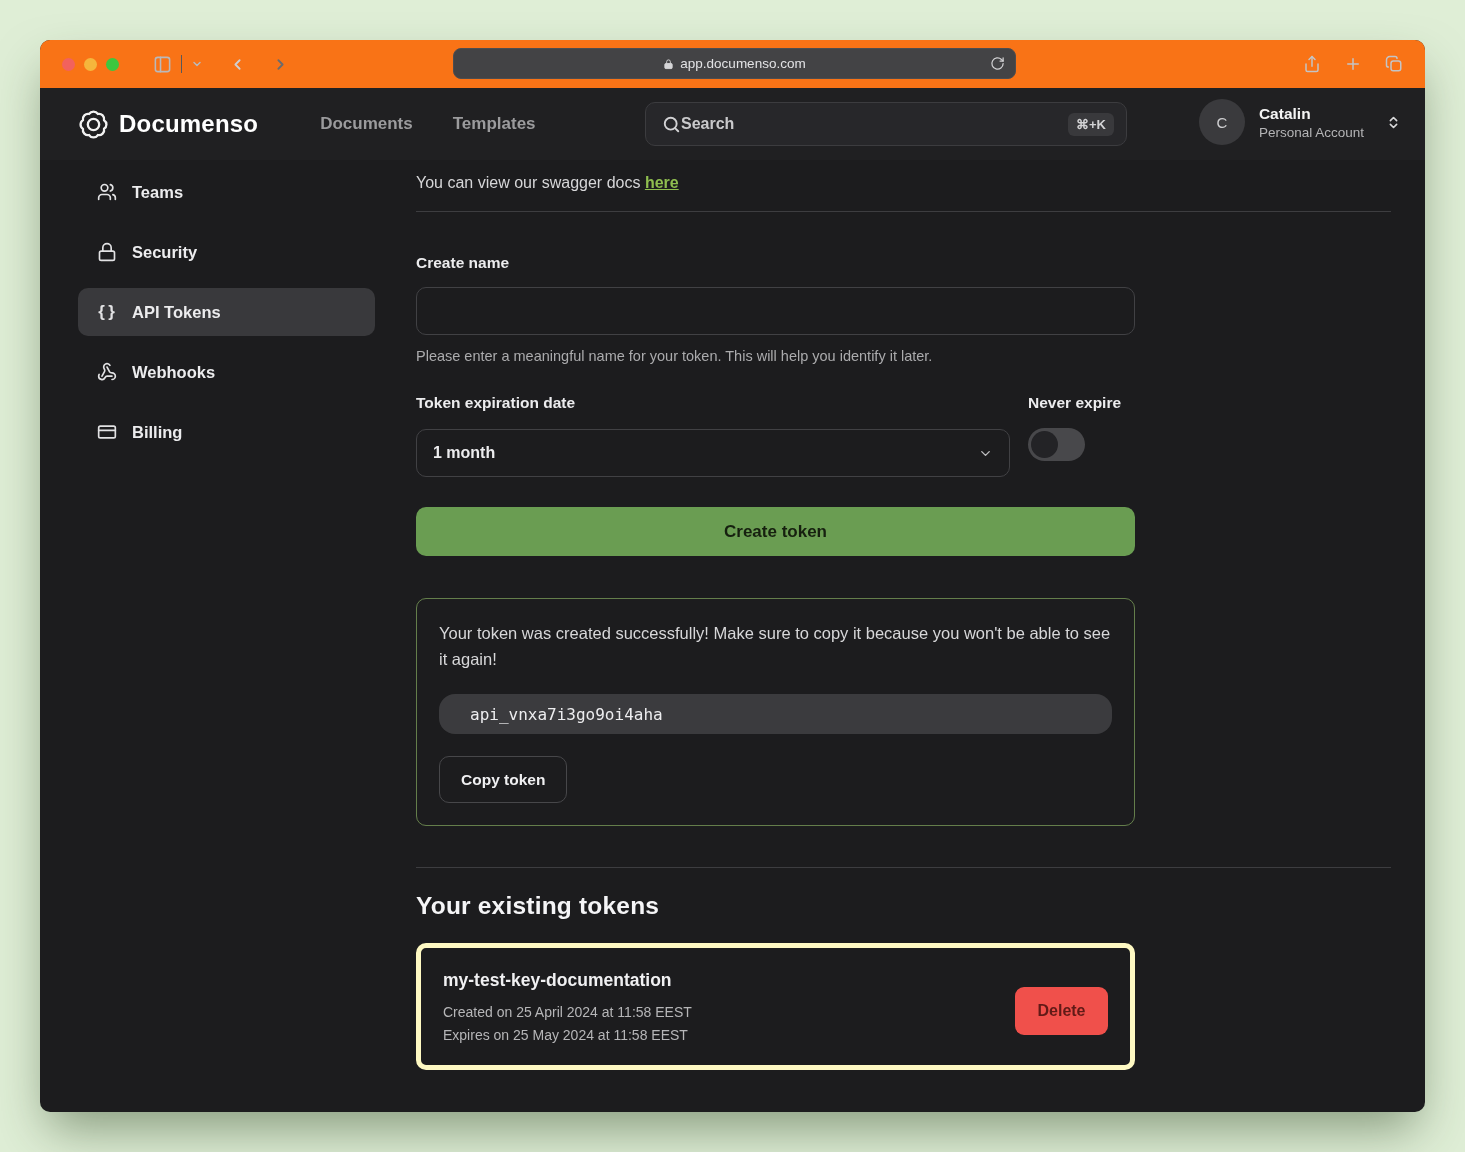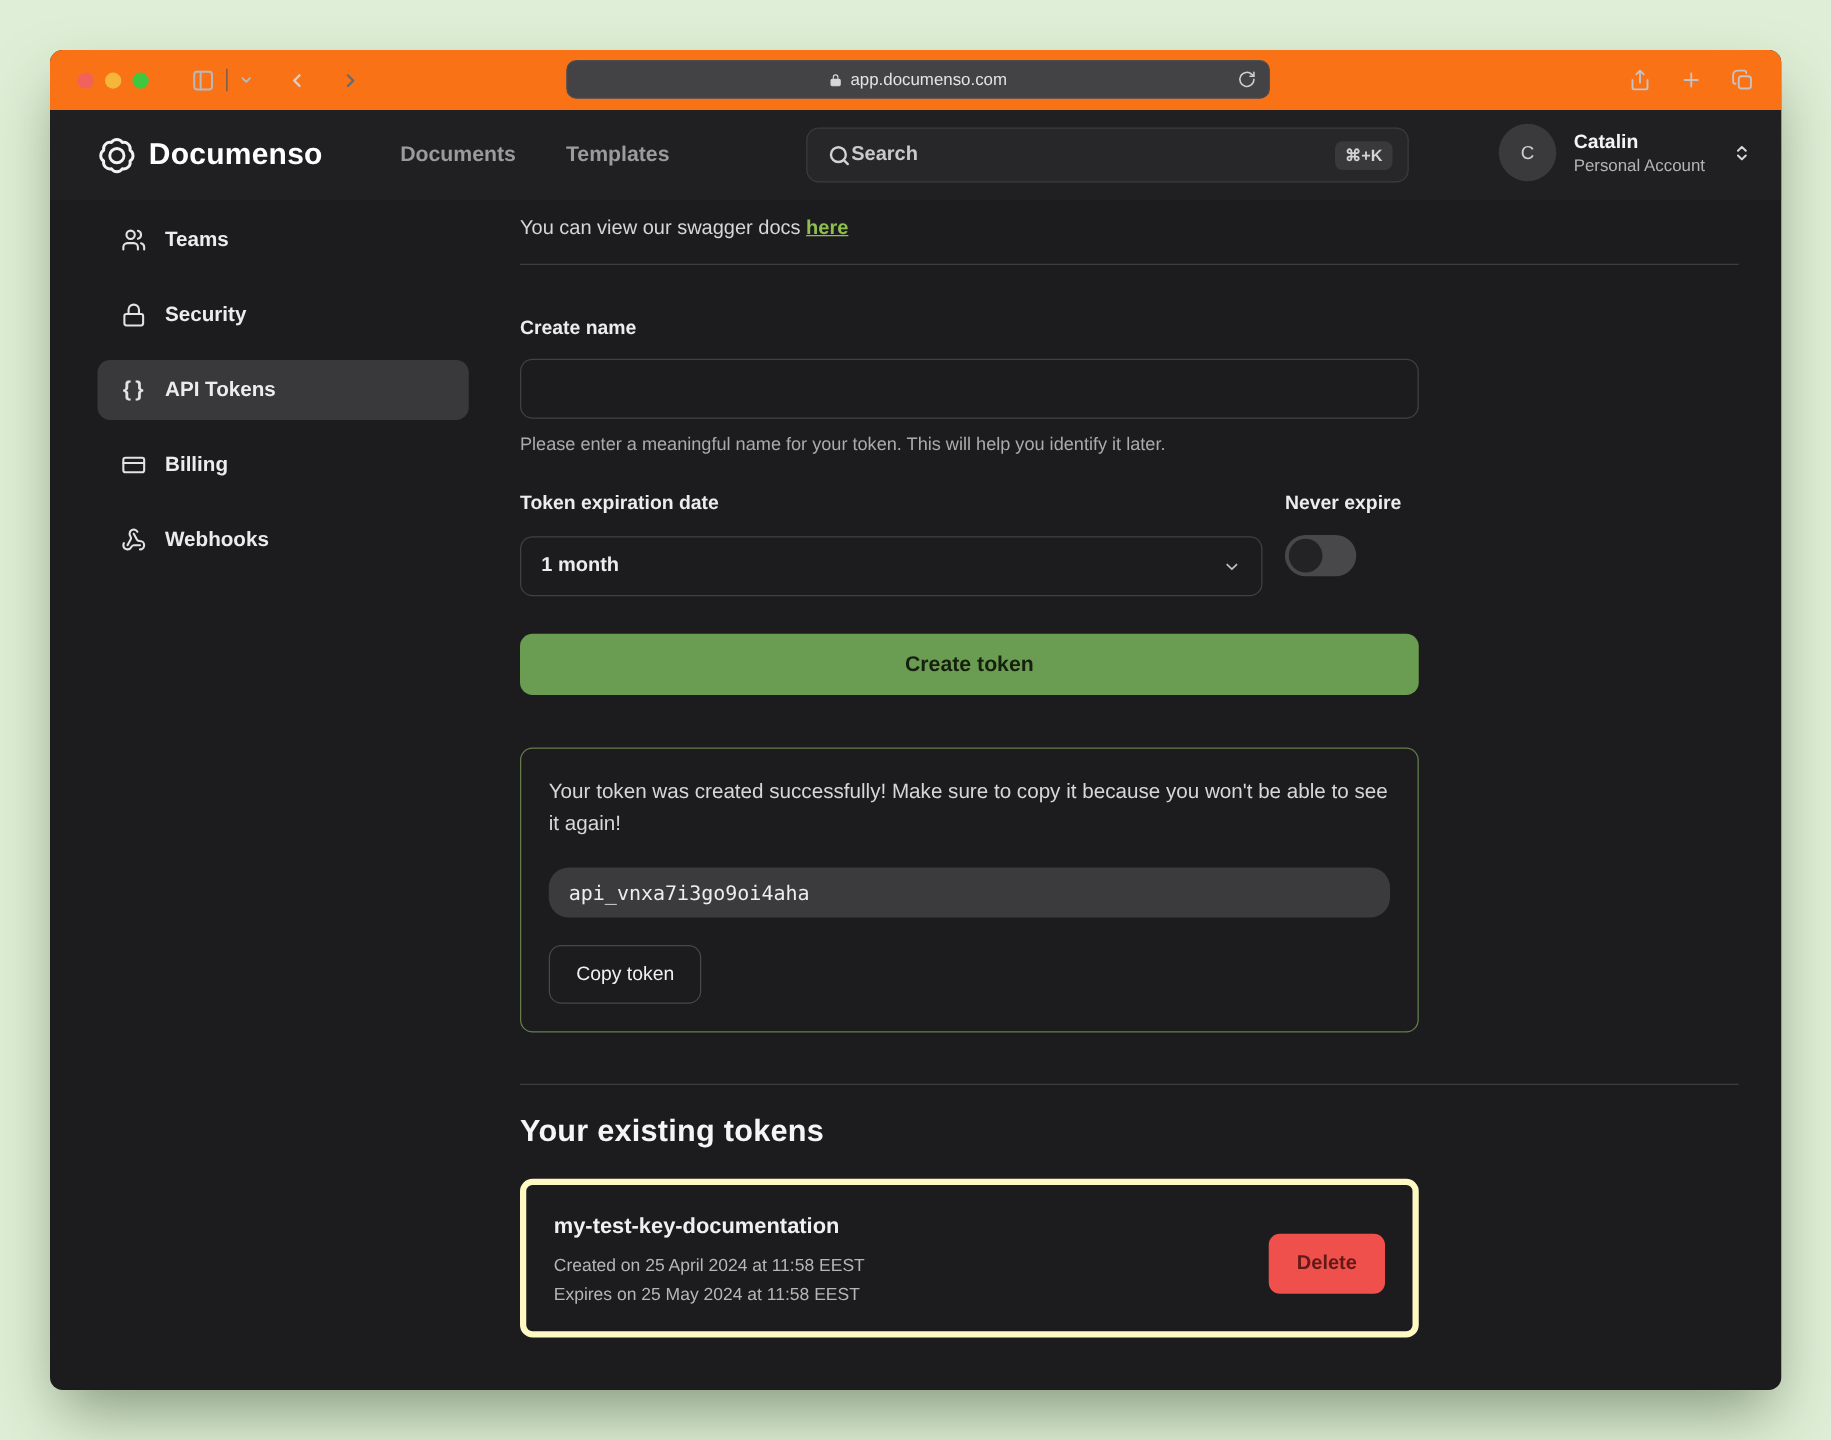--- a/index.html
+++ b/index.html
@@ -131,27 +131,27 @@
     font-family:"Liberation Sans", sans-serif; cursor:pointer;
   }
 
   .success-box {
     margin-top:42px; border:1px solid rgba(140,180,100,.65); border-radius:10px;
     padding:22px;
   }
   .success-msg { color:#d7d7d9; font-size:16.5px; line-height:1.55; max-width:680px; }
   .token-field {
     margin-top:22px; height:40px; background:#3b3b3e; border-radius:16px;
-    display:flex; align-items:center; padding:0 16px;
+    display:flex; align-items:center; padding:0 31px;
   }
   .token-text { font-family:"DejaVu Sans Mono", monospace; font-size:16px; color:#ededEF; }
   .copy-btn {
     margin-top:22px; padding:0 21px; height:47px;
     background:transparent; border:1px solid #47474a; border-radius:10px;
-    color:#f0f0f2; font-size:15.5px; font-weight:400; cursor:pointer;
+    color:#f0f0f2; font-size:15.5px; font-weight:700; cursor:pointer;
     font-family:"Liberation Sans", sans-serif;
   }
 
   .divider2 { border:none; border-top:1px solid #3d3d40; margin-top:41px; }
   .existing-heading { margin-top:24px; color:#f5f5f7; font-size:24.5px; font-weight:bold; letter-spacing:.2px; }
 
   .token-card {
     position:relative; width:719px; margin-top:23px;
     border:5px solid #fef9c3; border-radius:10px; padding:22px;
   }
@@ -301,35 +301,35 @@
         </span>
         <span class="side-label">Security</span>
       </div>
       <div class="side-item active">
         <span class="side-icon braces-glyph">{ }</span>
         <span class="side-label">API Tokens</span>
       </div>
       <div class="side-item">
         <span class="side-icon">
           <svg width="20" height="20" viewBox="0 0 24 24" fill="none" stroke="currentColor" stroke-width="2" stroke-linecap="round" stroke-linejoin="round">
-              <rect width="20" height="14" x="2" y="5" rx="2"></rect>
-              <line x1="2" x2="22" y1="10" y2="10"></line>
-            </svg>
-        </span>
-        <span class="side-label">Billing</span>
-      </div>
-      <div class="side-item">
-        <span class="side-icon">
-          <svg width="20" height="20" viewBox="0 0 24 24" fill="none" stroke="currentColor" stroke-width="2" stroke-linecap="round" stroke-linejoin="round">
               <path d="M18 16.98h-5.99c-1.1 0-1.95.94-2.48 1.9A4 4 0 0 1 2 17c.01-.7.2-1.4.57-2"></path>
               <path d="m6 17 3.13-5.78c.53-.97.1-2.18-.5-3.1a4 4 0 1 1 6.89-4.06"></path>
               <path d="m12 6 3.13 5.73C15.66 12.7 16.9 13 18 13a4 4 0 0 1 0 8"></path>
             </svg>
         </span>
         <span class="side-label">Webhooks</span>
+      </div>
+      <div class="side-item">
+        <span class="side-icon">
+          <svg width="20" height="20" viewBox="0 0 24 24" fill="none" stroke="currentColor" stroke-width="2" stroke-linecap="round" stroke-linejoin="round">
+              <rect width="20" height="14" x="2" y="5" rx="2"></rect>
+              <line x1="2" x2="22" y1="10" y2="10"></line>
+            </svg>
+        </span>
+        <span class="side-label">Billing</span>
       </div>
     </aside>
 
     <main class="main">
 
       <div class="swagger-row">
         <span>You can view our swagger docs </span><a class="swagger-link">here</a>
       </div>
 
       <hr class="divider">

